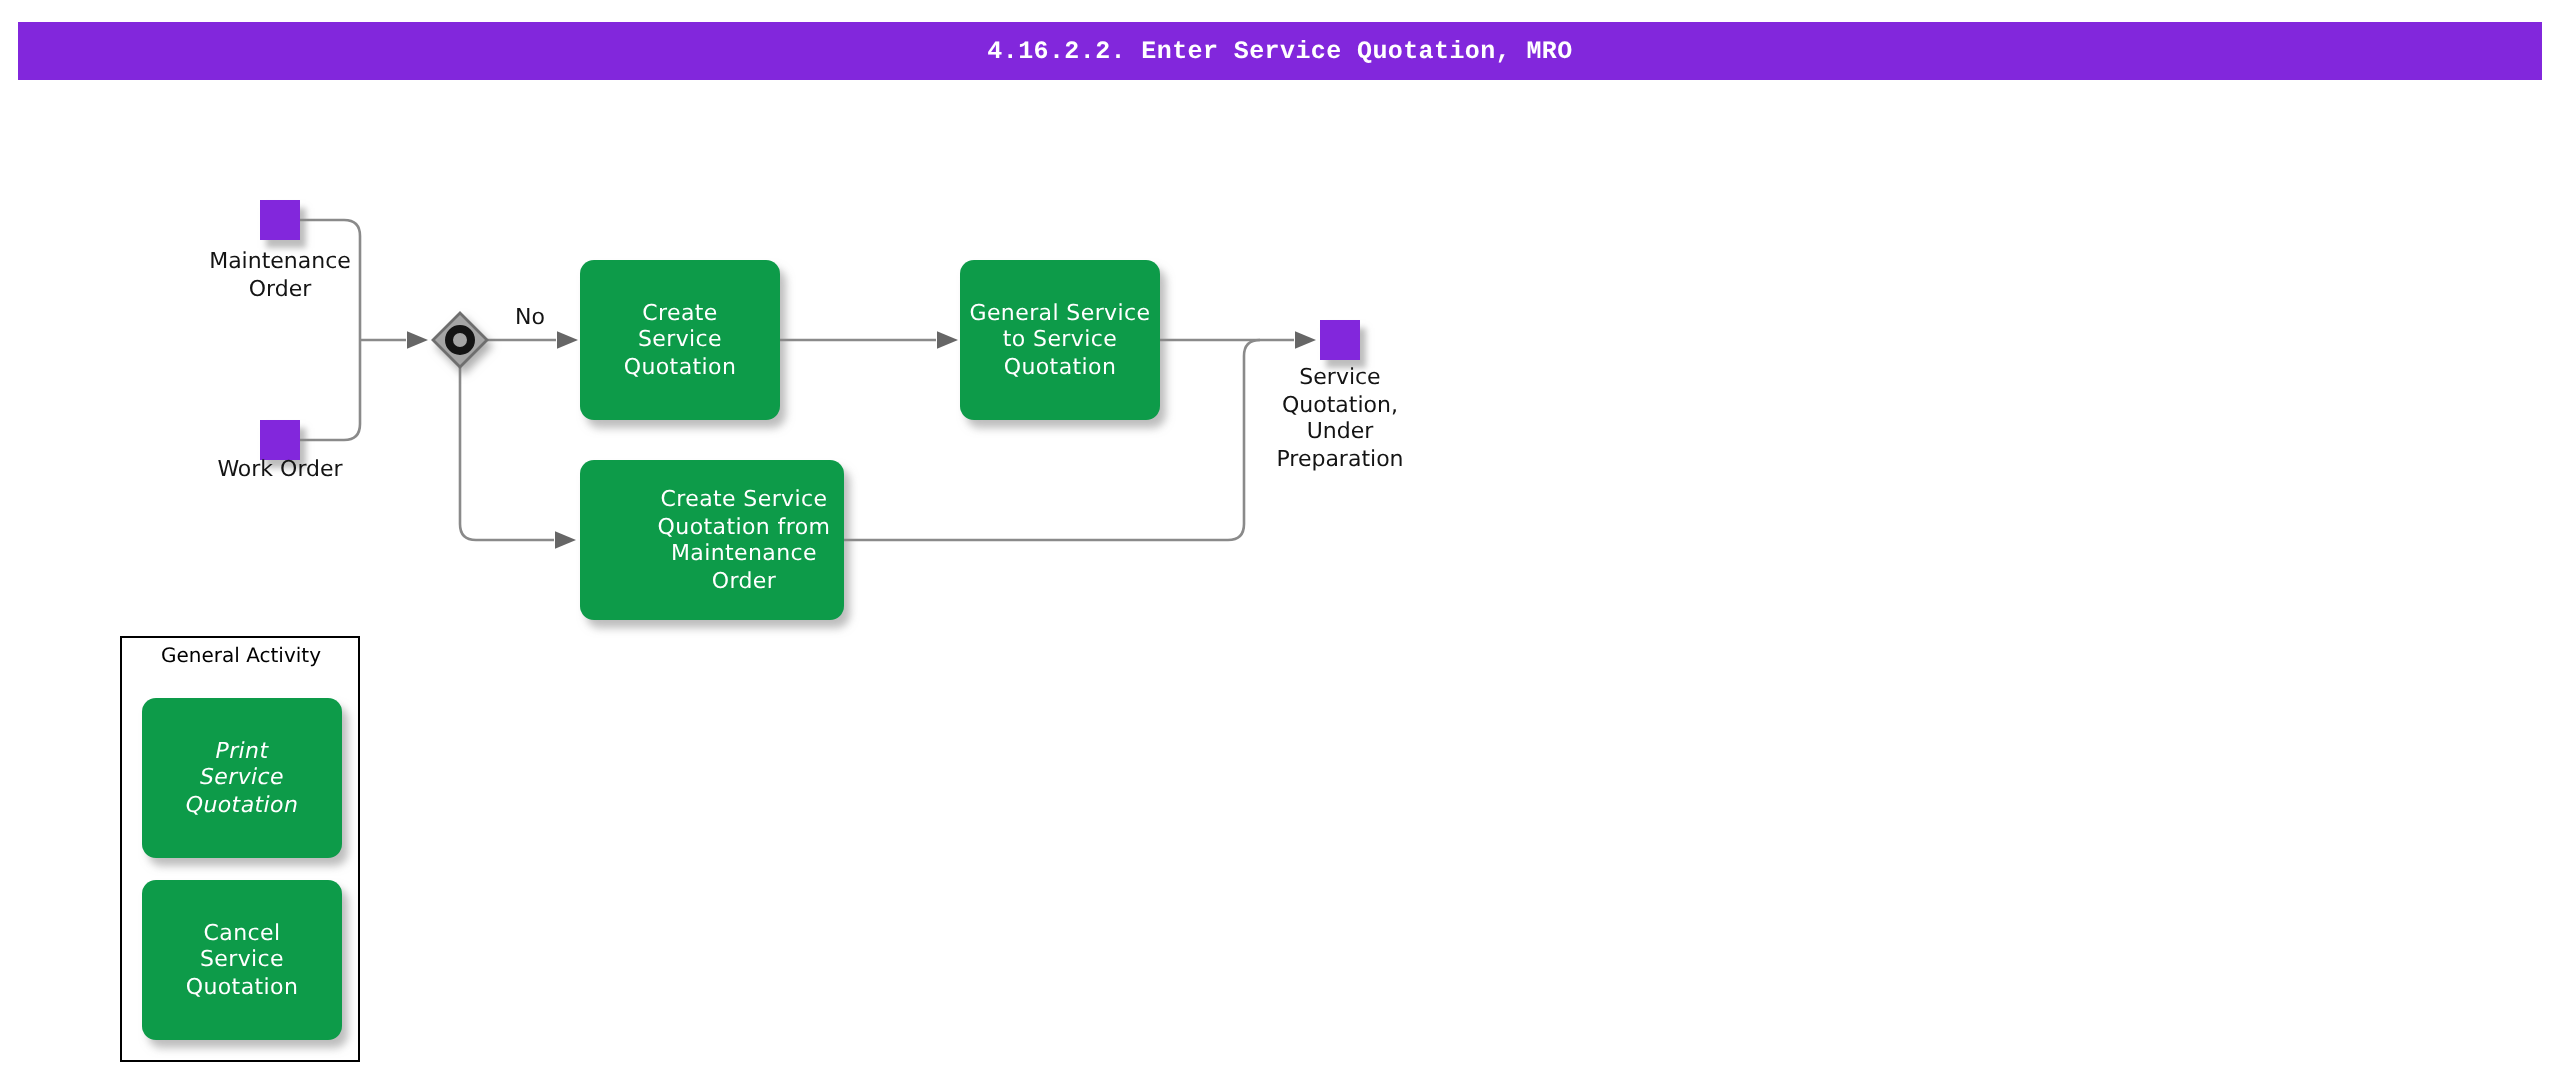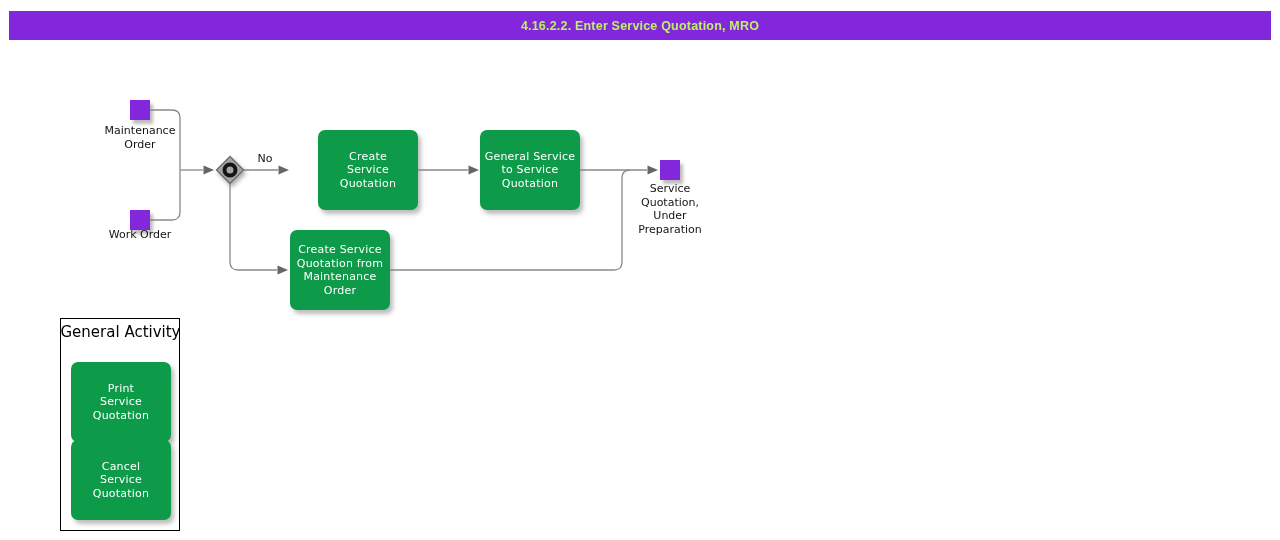--- a/index.html
+++ b/index.html
@@ -2,22 +2,22 @@
 <html style="--purple: #8227DC; --green: #0D9B49;"><head>
 <meta charset="utf-8">
 <style>
   html,body{margin:0;padding:0;background:#fff;}
   .canvas{
     position:relative;width:1280px;height:540px;background:#ffffff;overflow:hidden;
     font-family:"DejaVu Sans","Liberation Sans",sans-serif;color:#111;
   }
   .titlebar{
     position:absolute;left:9px;top:11px;width:1262px;height:29px;
-    background:var(--purple,#8227DC);color:#bef264;
-    font-family:Liberation Sans, sans-serif;font-weight:bold;font-size:12.5px;
+    background:var(--purple,#8227DC);color:#ffffff;
+    font-family:Liberation Mono, monospace;font-weight:bold;font-size:12.5px;
     display:flex;align-items:center;justify-content:center;letter-spacing:.2px;
   }
   .connectors{position:absolute;left:0;top:0;pointer-events:none;}
   .edge{fill:none;stroke:#8a8a8a;stroke-width:1.3px;}
   .arrowhead{fill:#666;stroke:none;}
   .gateway-shape{filter:drop-shadow(2px 3px 2px rgba(110,110,110,.55));}
   .event{
     position:absolute;width:20px;height:20px;background:var(--purple,#8227DC);
     box-shadow:3px 4px 3px rgba(135,135,135,.55);
   }
@@ -30,21 +30,21 @@
     border-radius:7px;color:#fff;font-size:11px;line-height:13.5px;letter-spacing:.2px;
     display:flex;align-items:center;justify-content:center;text-align:center;
     white-space:pre-line;box-shadow:3px 4px 4px rgba(135,135,135,.55);cursor:pointer;
   }
   .group-box{
     position:absolute;left:60px;top:318px;width:118px;height:211px;
     border:1.5px solid #000;background:#fff;
   }
   .group-title{
     position:absolute;left:60px;top:323px;width:121px;text-align:center;
-    font-size:15px;color:#000;
+    font-size:10px;color:#000;
   }
 </style>
 </head>
 <body>
 
 <div class="canvas">
 
   <div class="titlebar">4.16.2.2. Enter Service Quotation, MRO</div>
 
   <svg class="connectors" width="1280" height="540" viewBox="0 0 1280 540">
@@ -81,33 +81,33 @@
   <div class="lbl" style="left:80px;top:124px;width:120px;">Maintenance
 Order</div>
   <div class="lbl" style="left:80px;top:228px;width:120px;">Work Order</div>
   <div class="lbl" style="left:615px;top:182px;width:110px;">Service
 Quotation,
 Under
 Preparation</div>
 
   <div class="lbl" style="left:250px;top:152px;width:30px;">No</div>
 
-  <div class="activity" style="left:290px;top:130px;margin-left:28px;">Create
+  <div class="activity" style="left:290px;top:130px;">Create
 Service
 Quotation</div>
   <div class="activity" style="left:480px;top:130px;">General Service
 to Service
 Quotation</div>
-  <div class="activity" style="left:290px;top:230px;">Create Service
+  <div class="activity" style="left:290px;top:230px;padding-left:32px;">Create Service
 Quotation from
 Maintenance
 Order</div>
 
   <div class="group-box"></div>
   <div class="group-title">General Activity</div>
-  <div class="activity" style="left:71px;top:362px;">Print
+  <div class="activity" style="left:71px;top:349px;font-style:italic;">Print
 Service
 Quotation</div>
   <div class="activity" style="left:71px;top:440px;">Cancel
 Service
 Quotation</div>
 
 </div>
 
 </body></html>

